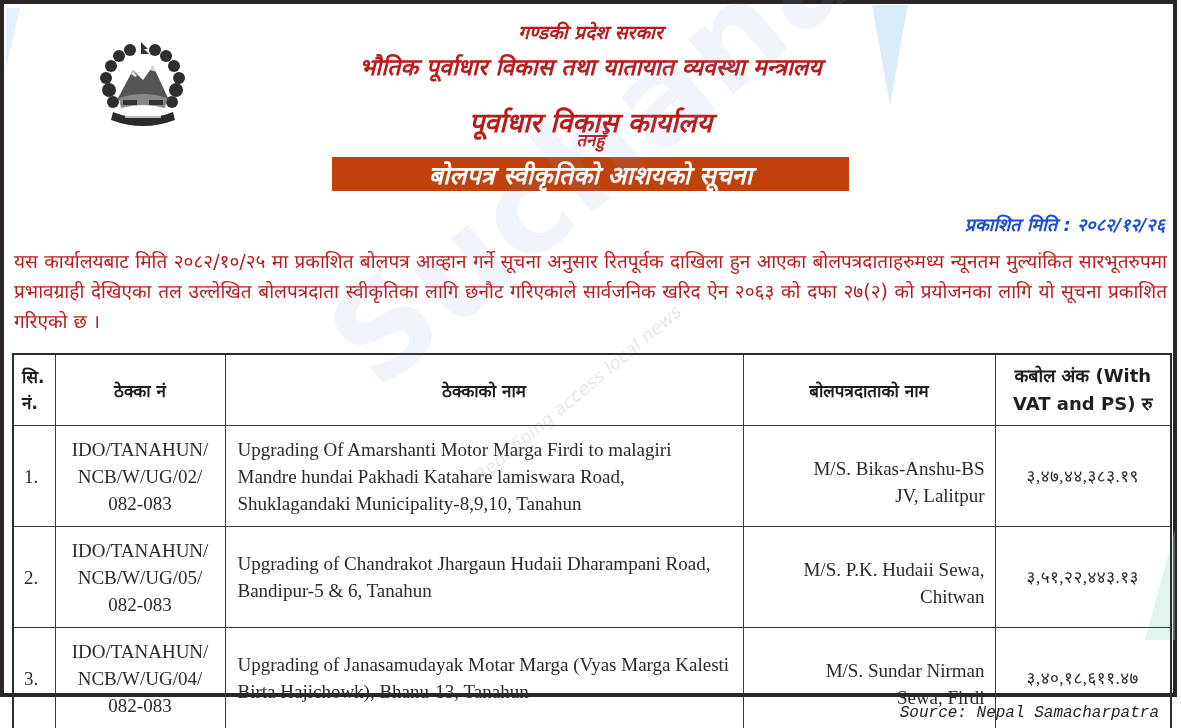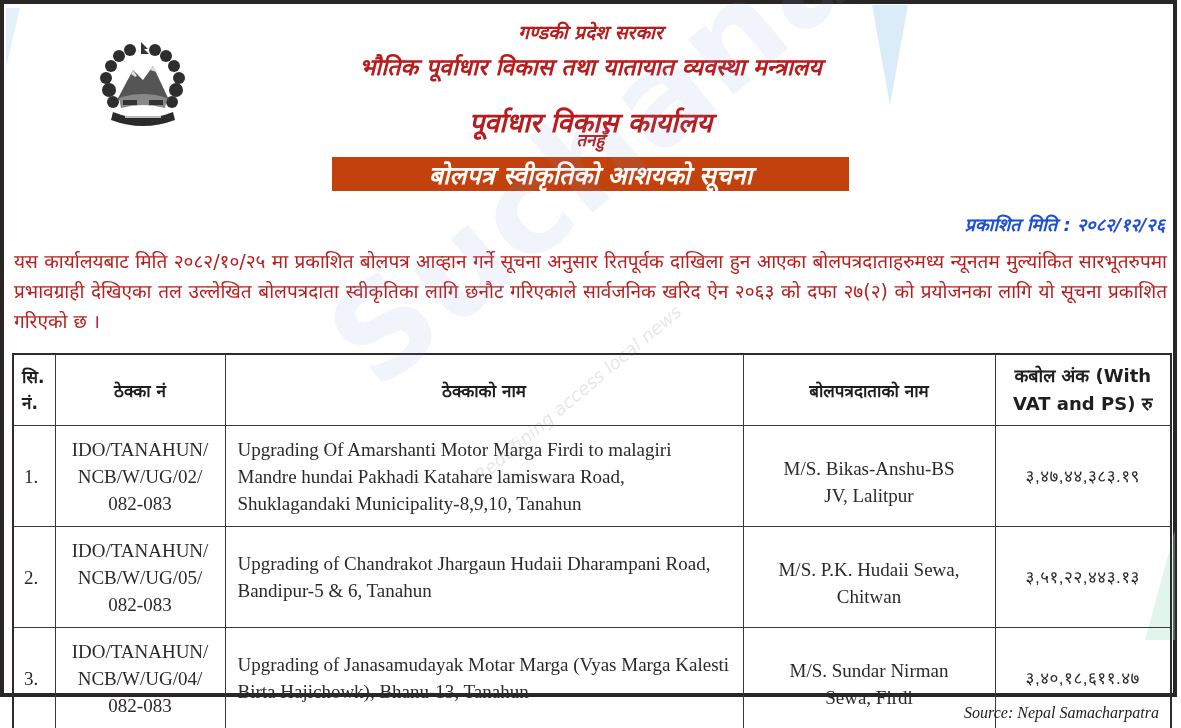--- a/index.html
+++ b/index.html
@@ -179,33 +179,33 @@
     .tbl td {
       font-family: "Liberation Serif", serif;
       font-size: 19px;
       line-height: 27px;
       color: #2a2a2a;
     }
     .tbl tr.row td { height: 88px; }
     .tbl td.c-sn { text-align: left; padding-left: 10px; }
     .tbl td.c-contract { text-align: center; padding: 0 4px; }
     .tbl td.c-name { text-align: left; padding-left: 12px; }
-    .tbl td.c-bidder { text-align: center; padding-top: 12px; }
+    .tbl td.c-bidder { text-align: right; padding-top: 12px; }
     .tbl td.c-amount {
       text-align: center;
-      font-family: Liberation Sans, sans-serif;
+      font-family: Liberation Serif, serif;
       font-size: 17px;
       letter-spacing: 0.5px;
     }
 
     .source {
       position: absolute;
       right: 22px;
       top: 704px;
-      font-family: Liberation Serif, serif;
+      font-family: Liberation Mono, monospace;
       font-style: italic;
       font-size: 16px;
       color: #222;
     }
   </style>
 </head>
 <body>
 
 <div class="frame"></div>
 

